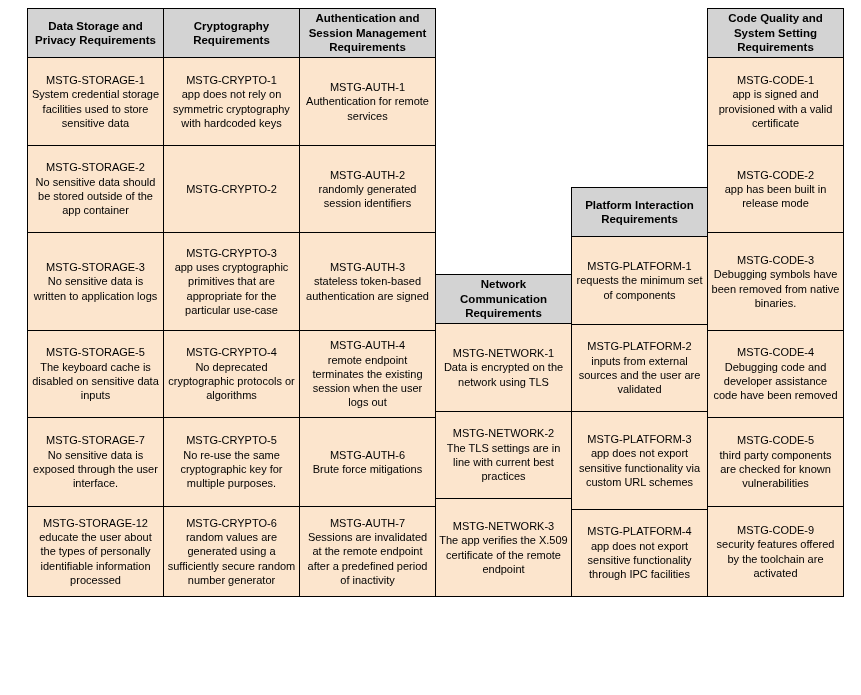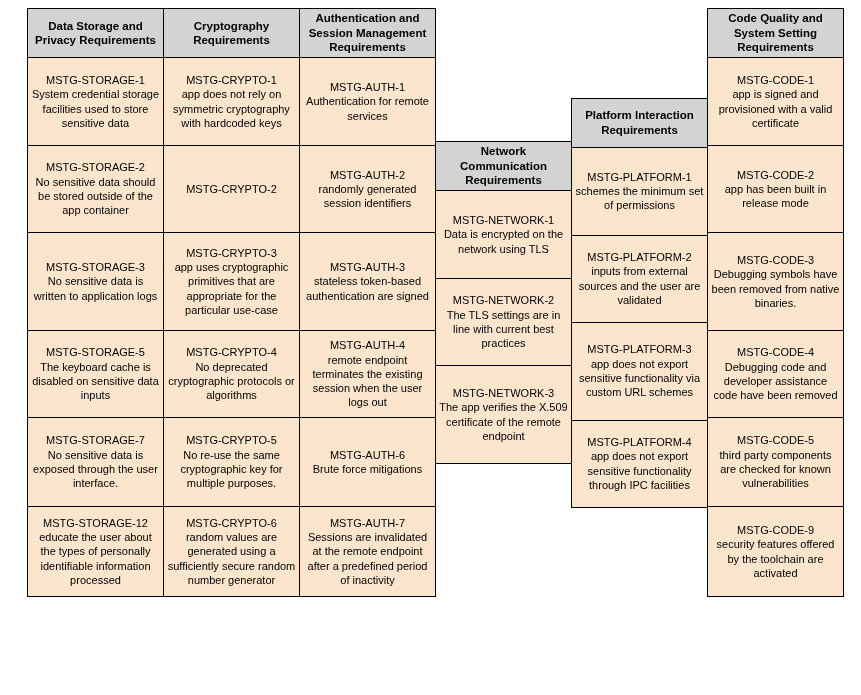--- a/index.html
+++ b/index.html
@@ -12,21 +12,21 @@
     height: 695px;
     position: relative;
     font-family: "Liberation Sans", sans-serif;
     color: #000000;
   }
   .matrix {
     position: absolute;
     left: 27px;
     top: 8px;
     display: flex;
-    align-items: center;
+    align-items: flex-end;
   }
   .col {
     width: 137px;
     display: flex;
     flex-direction: column;
   }
   .col + .col {
     margin-left: -1px;
   }
   .cell {
@@ -160,21 +160,21 @@
       </div>
       <div class="cell body">
         <div class="req-id">MSTG-NETWORK-3</div>
         <div class="req-text">The app verifies the X.509 certificate of the remote endpoint</div>
       </div>
     </div>
   <div class="col">
     <div class="cell hdr">Platform Interaction Requirements</div>
   <div class="cell body">
         <div class="req-id">MSTG-PLATFORM-1</div>
-        <div class="req-text">schemes the minimum set of permissions</div>
+        <div class="req-text">requests the minimum set of components</div>
       </div>
       <div class="cell body">
         <div class="req-id">MSTG-PLATFORM-2</div>
         <div class="req-text">inputs from external sources and the user are validated</div>
       </div>
       <div class="cell body">
         <div class="req-id">MSTG-PLATFORM-3</div>
         <div class="req-text">app does not export sensitive functionality via custom URL schemes</div>
       </div>
       <div class="cell body">

